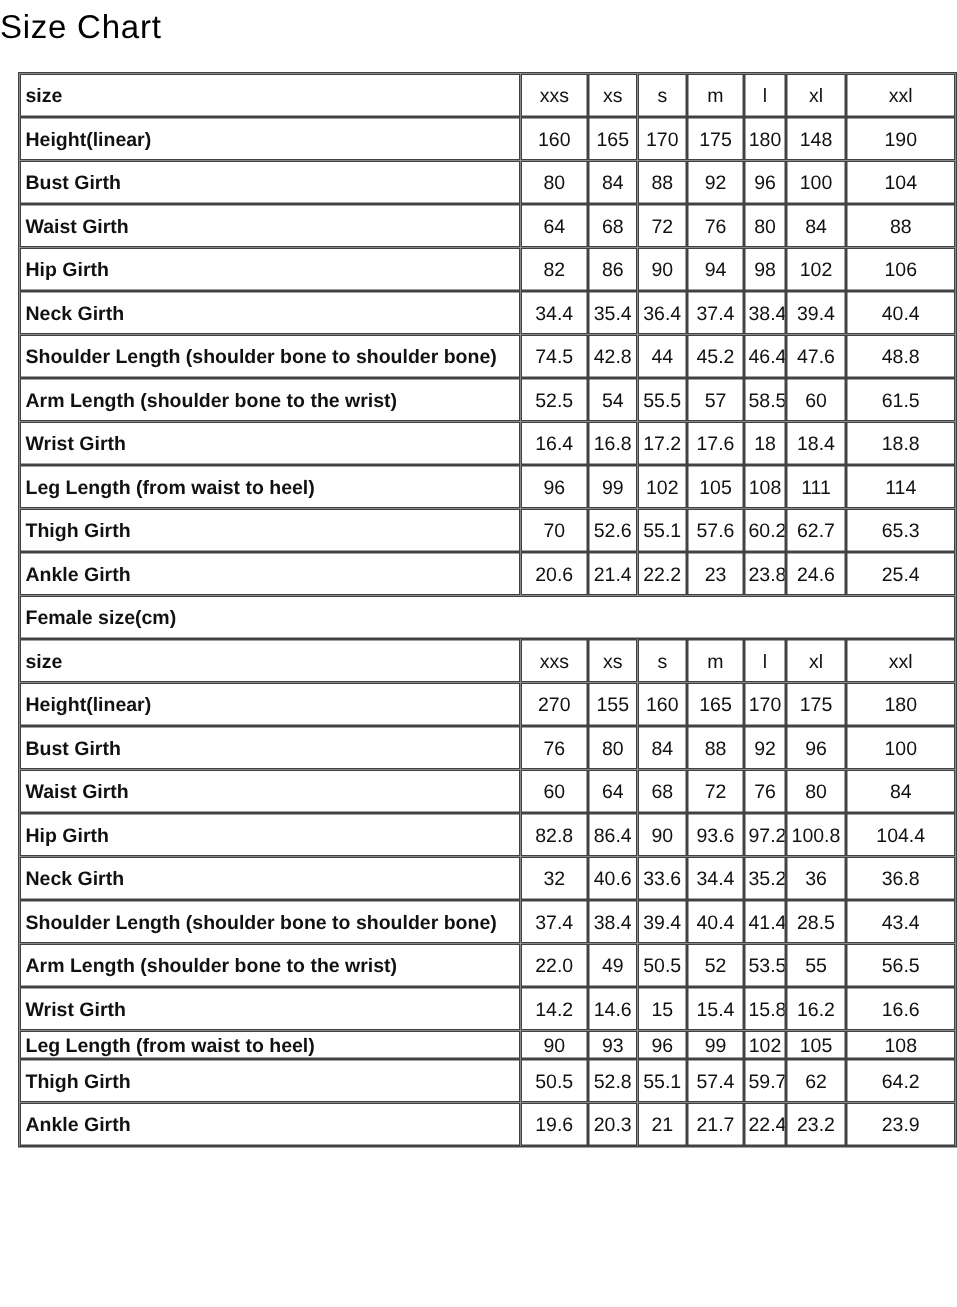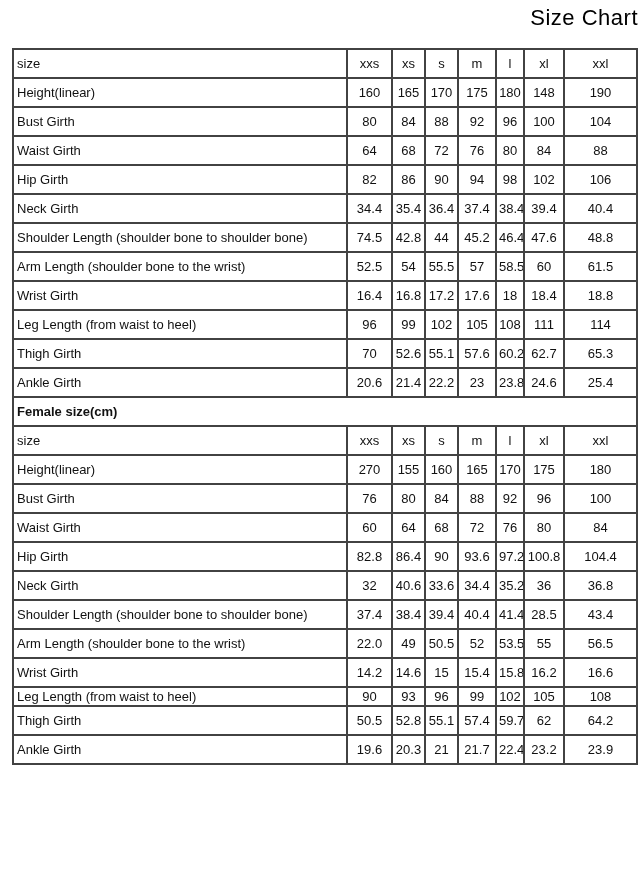--- a/index.html
+++ b/index.html
@@ -3,21 +3,21 @@
 <meta charset="utf-8">
 <style>
   html, body { margin: 0; padding: 0; background: #ffffff; }
   body {
     width: 638px; height: 871px; overflow: hidden;
     font-family: "Liberation Sans", sans-serif;
     color: #111111;
   }
   .page-title {
     margin: 0; padding-top: 5px;
-    text-align: right;
+    text-align: left;
     font-size: 22px; font-weight: 400; color: #000000;
     letter-spacing: 0.5px;
   }
   table.size-chart {
     border-collapse: separate;
     border-spacing: 0;
     table-layout: fixed;
     width: 624px;
     margin: 17px 0 0 12px;
     border: 1px solid #424242;
@@ -28,21 +28,21 @@
     font-size: 13px;
     line-height: 15px;
     color: #111111;
     height: 29px;
     padding: 1px 2px;
     overflow: hidden;
     white-space: nowrap;
     vertical-align: middle;
     background: #ffffff;
   }
-  table.size-chart td.label { text-align: left; padding-left: 3px; }
+  table.size-chart td.label { text-align: left; padding-left: 3px; font-weight: bold; }
   table.size-chart td.num   { text-align: center; }
   table.size-chart tr.section-header td { font-weight: 700; }
   table.size-chart tr.row-compact td { height: 18px; }
 </style>
 </head>
 <body>
 
 <div class="page-title">Size Chart</div>
 
 <table class="size-chart" cellspacing="0">

